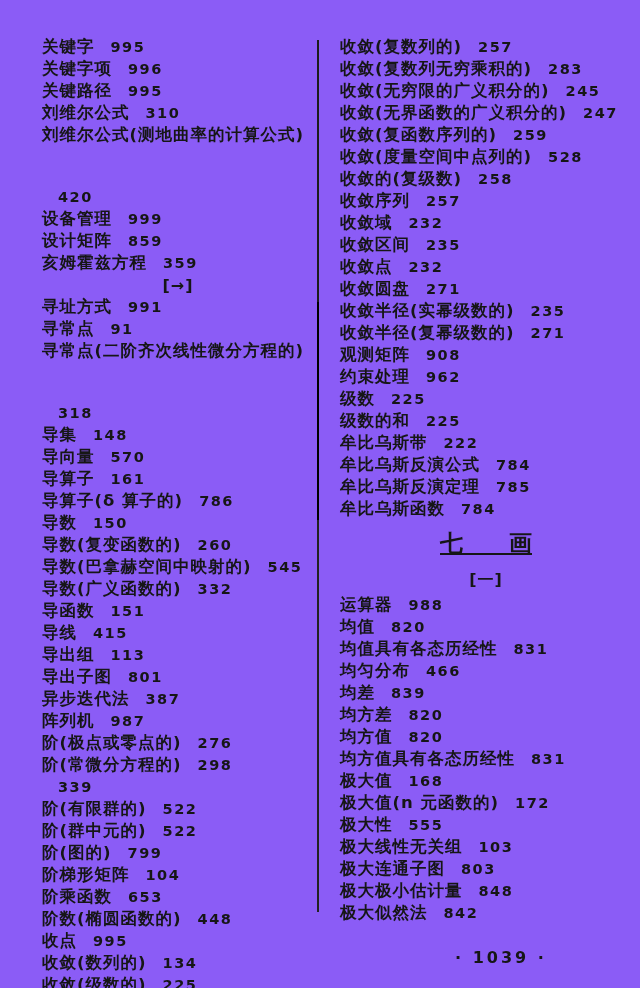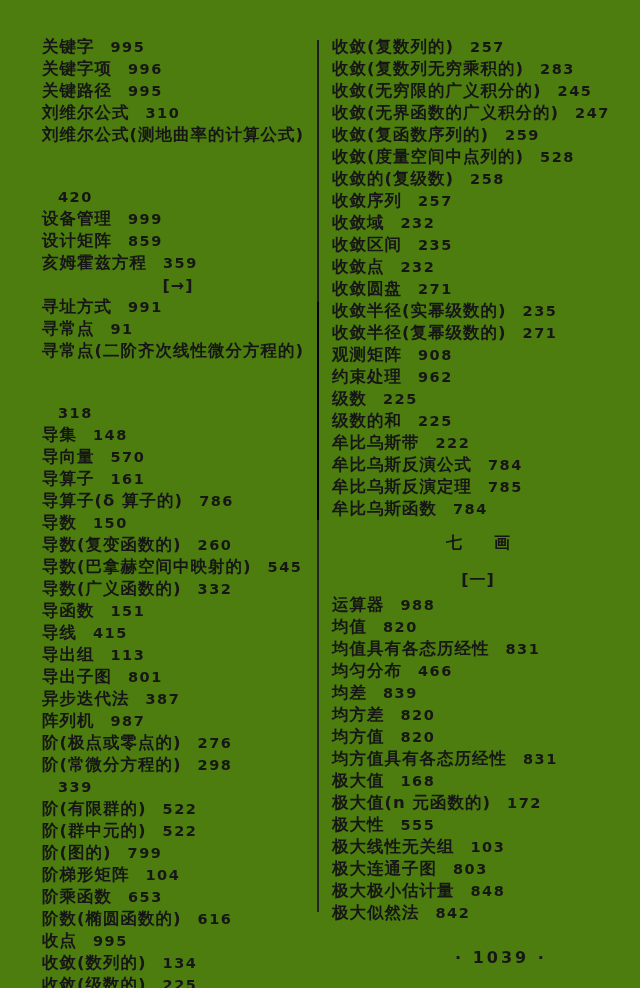--- a/index.html
+++ b/index.html
@@ -1,29 +1,29 @@
 <!DOCTYPE html>
 <html><head>
 <meta charset="utf-8">
 <style>
   html,body{margin:0;padding:0;background:#e8e8e8;}
   .page{
     position:relative;
     width:640px;height:988px;
-    background:#4d7c0f;
+    background:#8b5cf6;
     font-family:"DejaVu Sans","Liberation Sans",sans-serif;
     color:#161616;
     overflow:hidden;
   }
   .col{
     position:absolute;top:36px;
     display:flex;flex-direction:column;
   }
   .col-left{left:42px;width:272px;}
-  .col-right{left:332px;width:292px;}
+  .col-right{left:340px;width:292px;}
   .line{
     height:22px;
     display:flex;align-items:center;
     white-space:nowrap;
     overflow:visible;
   }
   .term{
     font-size:16.5px;
     font-weight:700;
     letter-spacing:1px;
@@ -39,22 +39,23 @@
   .cont .num{margin-left:0;}
   .marker{
     justify-content:center;
     font-size:16px;
     font-weight:700;
     letter-spacing:1px;
   }
   .heading{
     height:46px;
     justify-content:center;
-    font-size:16px;
-    font-weight:700;
+    font-size:23px;
+    font-weight:700;
+    text-decoration:underline;
   }
   .right-gap-marker{height:28px;}
   .divider{
     position:absolute;
     left:317px;top:40px;
     width:2px;height:872px;
     background:linear-gradient(#1c1c1c 0 30%, #000 30% 55%, #222 55% 100%);
   }
   .page-number{
     position:absolute;
@@ -202,21 +203,21 @@
       <div class="line entry">
         <span class="term">阶梯形矩阵</span>
         <span class="num">104</span>
       </div>
       <div class="line entry">
         <span class="term">阶乘函数</span>
         <span class="num">653</span>
       </div>
       <div class="line entry">
         <span class="term">阶数(椭圆函数的)</span>
-        <span class="num">616</span>
+        <span class="num">448</span>
       </div>
       <div class="line entry">
         <span class="term">收点</span>
         <span class="num">995</span>
       </div>
       <div class="line entry">
         <span class="term">收敛(数列的)</span>
         <span class="num">134</span>
       </div>
       <div class="line entry">

